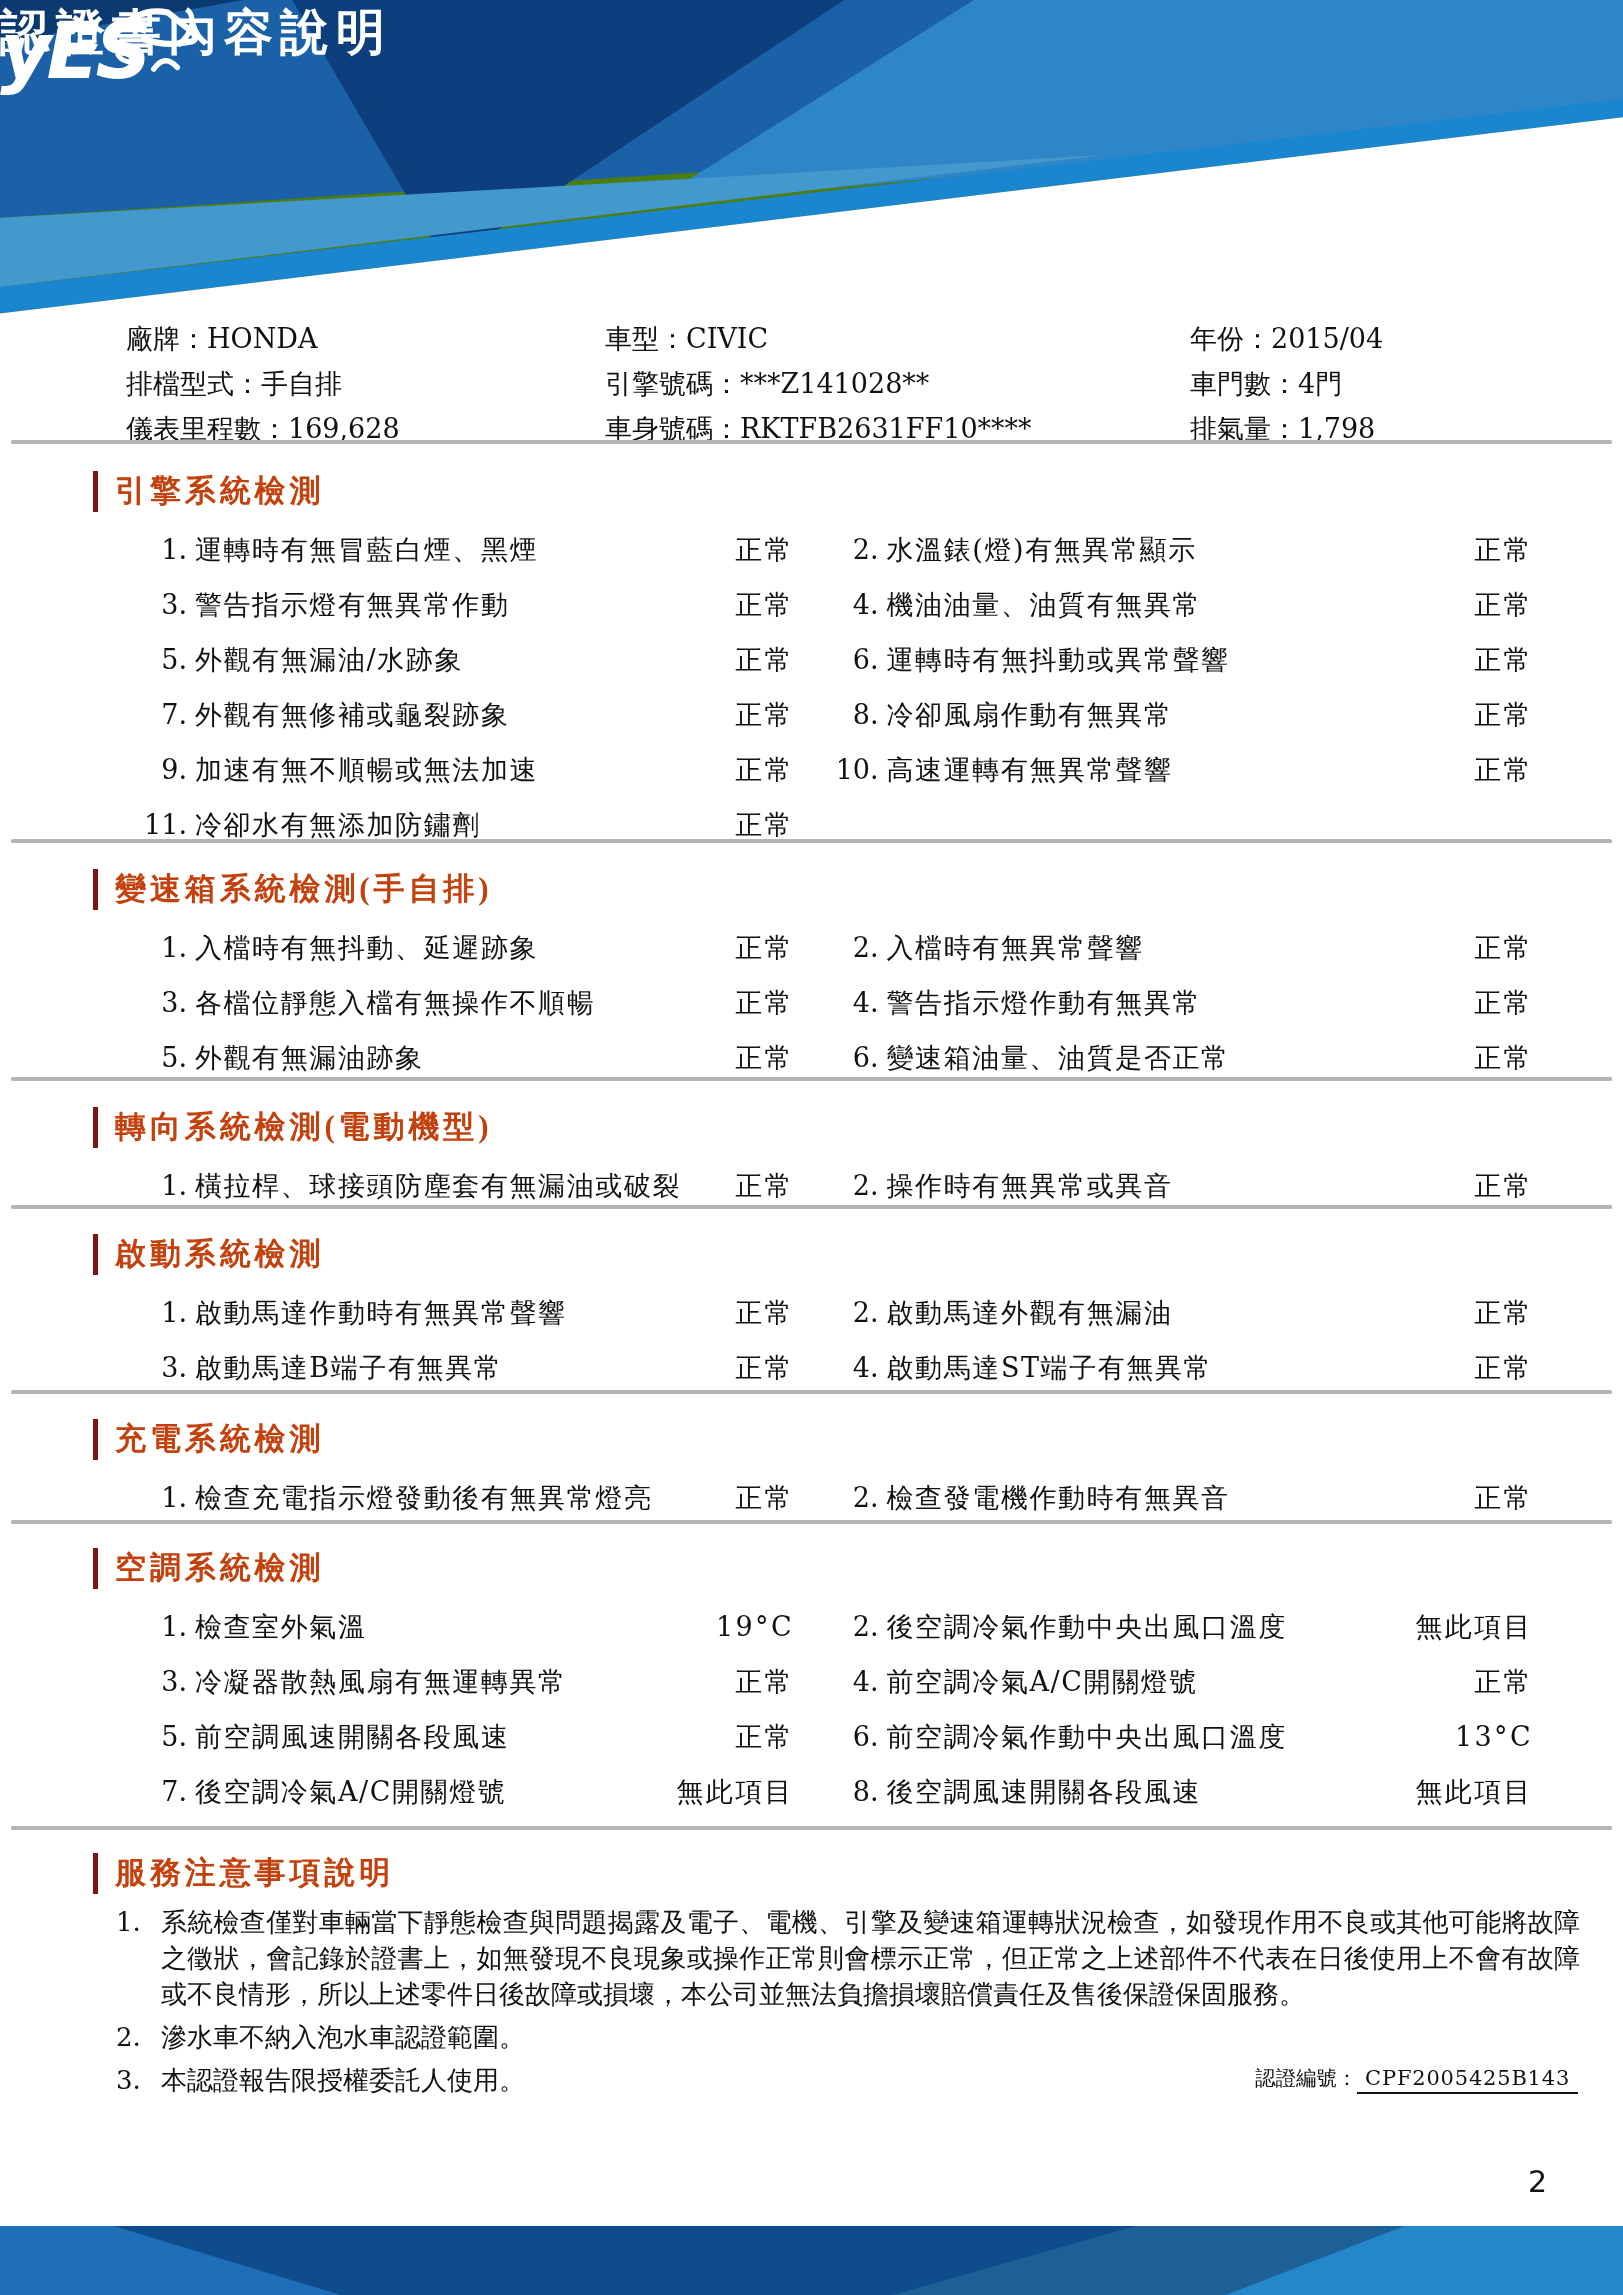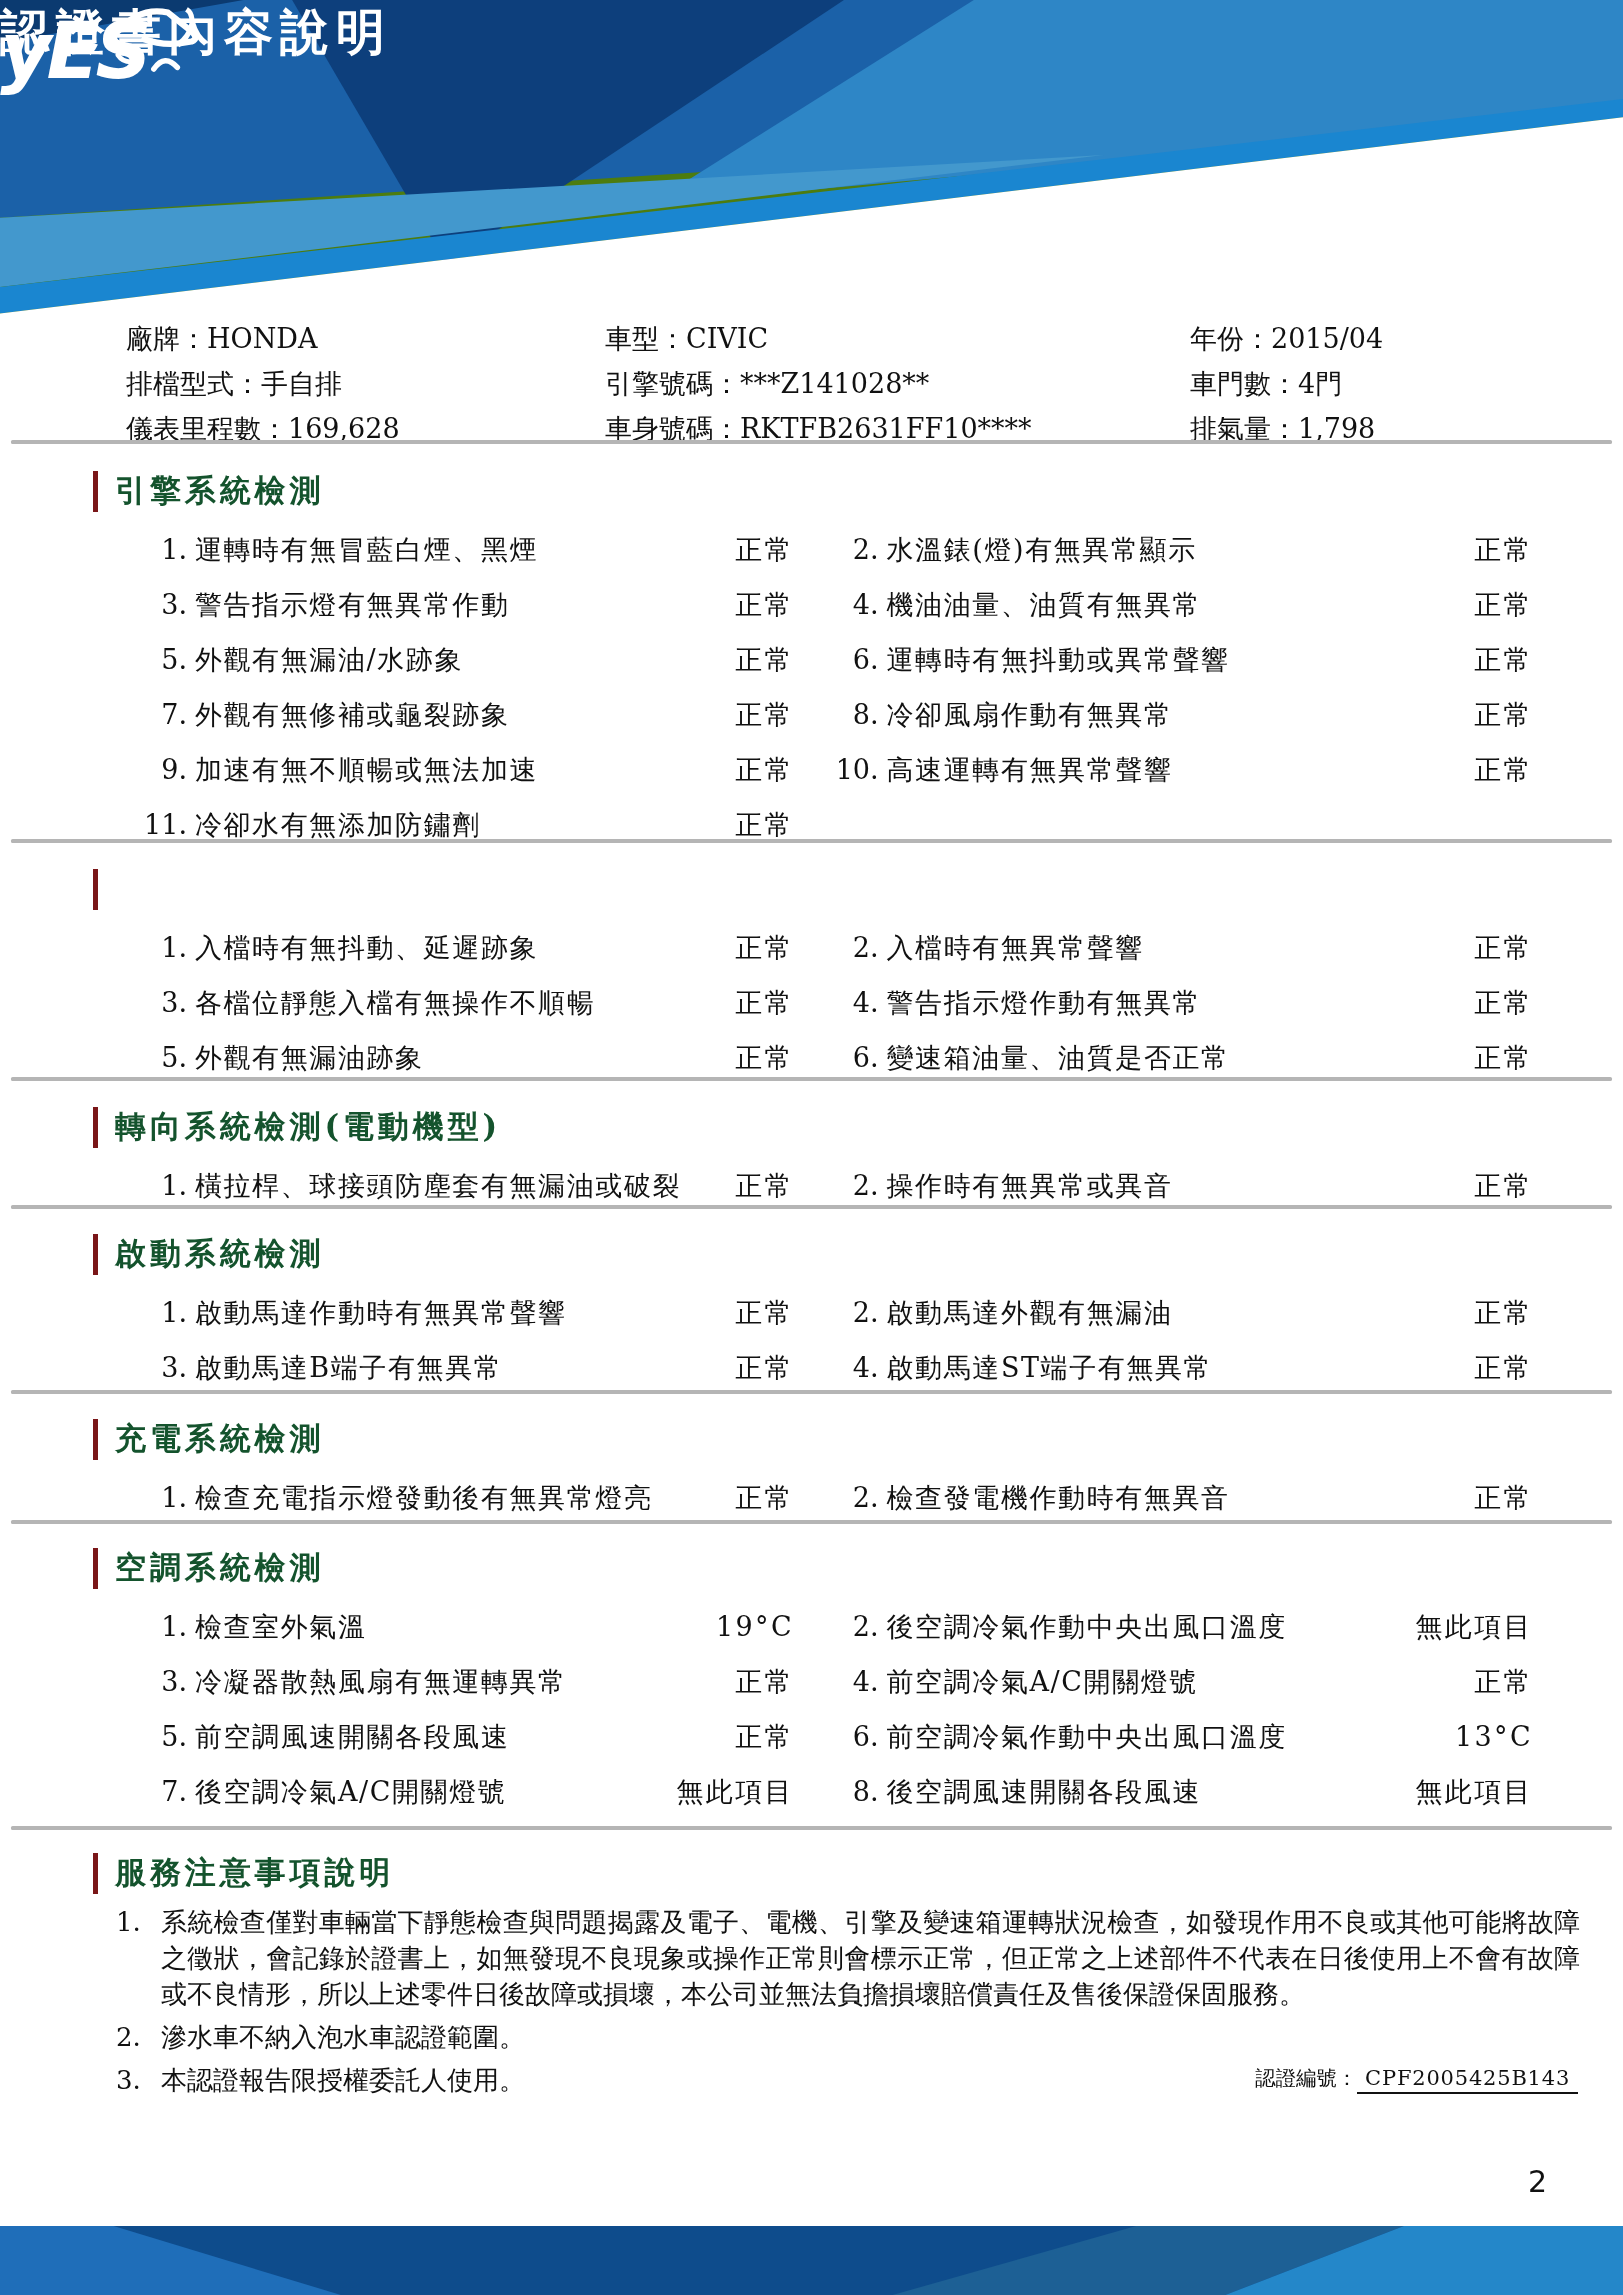--- a/index.html
+++ b/index.html
@@ -25,21 +25,21 @@
   }
   
   .vinfo-col{position:absolute;top:316px;font-size:27px;line-height:45px;white-space:nowrap;}
   .vcol0{left:126px;} .vcol1{left:605px;} .vcol2{left:1190px;}
   
   .sep{position:absolute;left:11px;right:11px;height:3.9px;background:#b5b5b5;border-radius:1.6px;}
   
   .sec{position:absolute;left:0;width:1623px;}
   .sec-title{display:flex;align-items:center;margin-left:93px;height:42px;}
   .sec-bar{width:4.7px;height:41px;background:#7a1618;margin-right:17.3px;}
-  .sec-title-text{color:#14532d;font-size:31px;font-weight:bold;letter-spacing:3.9px;white-space:nowrap;}
+  .sec-title-text{color:#c2410c;font-size:31px;font-weight:bold;letter-spacing:3.9px;white-space:nowrap;font-family:Liberation Serif, serif;}
   .sec-items{margin:10.2px 0 0 126px;width:1407px;}
   .item-row{display:flex;height:55px;align-items:center;}
   .item-cell{display:flex;align-items:baseline;font-size:27px;white-space:nowrap;}
   .colA{width:668px;}
   .colB{flex:1;margin-left:23.6px;}
   .item-num{display:inline-block;width:61px;text-align:right;}
   .item-label{margin-left:7.9px;letter-spacing:1.6px;}
   .item-result{margin-left:auto;letter-spacing:2.4px;}
   
   .notes-title{position:absolute;top:1852px;left:0;}
@@ -177,20 +177,21 @@
             <span class="item-label">冷卻水有無添加防鏽劑</span>
             <span class="item-result">正常</span>
           </div>
           <div class="item-cell colB"></div>
         </div>
       </div>
   </div>
   <div class="sec" style="top:868px">
     <div class="sec-title">
         <span class="sec-bar"></span>
+        <span class="sec-title-text">變速箱系統檢測(手自排)</span>
       </div>
     <div class="sec-items">
         <div class="item-row">
           <div class="item-cell colA">
             <span class="item-num">1.</span>
             <span class="item-label">入檔時有無抖動、延遲跡象</span>
             <span class="item-result">正常</span>
           </div>
           <div class="item-cell colB">
             <span class="item-num">2.</span>

